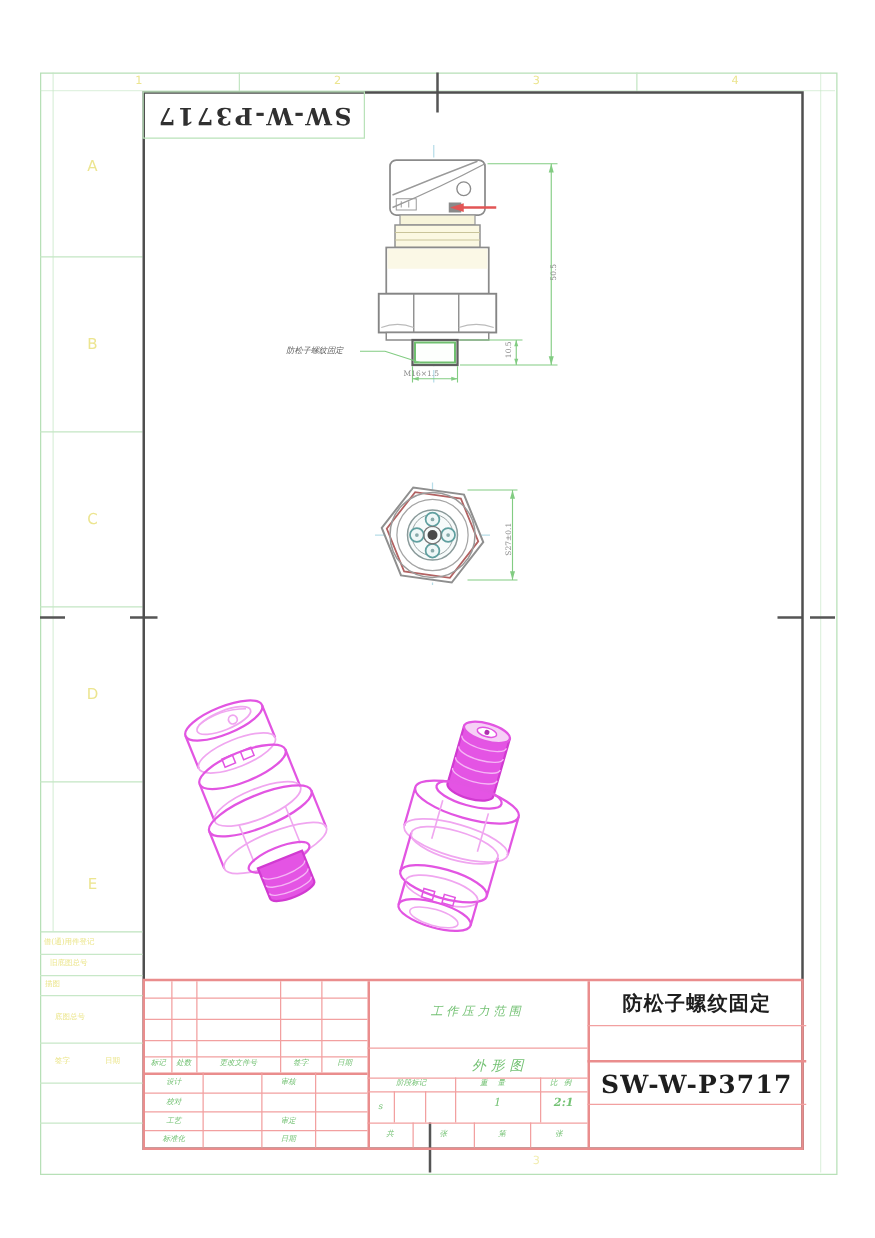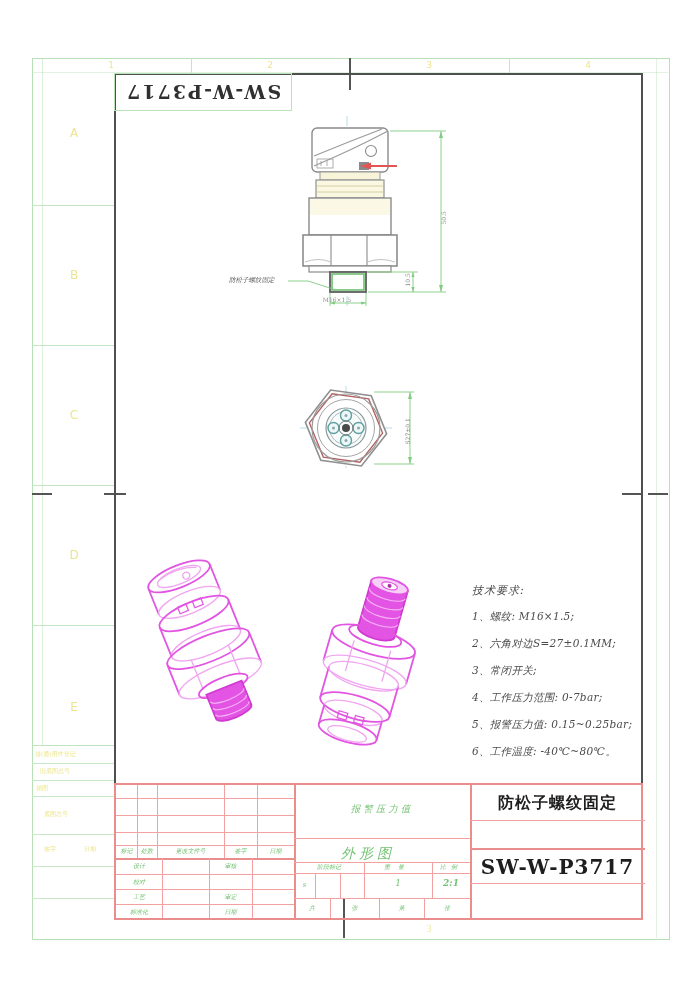--- a/index.html
+++ b/index.html
@@ -230,29 +230,20 @@
       <ellipse cx="0" cy="32" rx="30" ry="10" stroke="#f0a6f0" stroke-width="1.4"></ellipse>
       <rect x="-14" y="34" width="9" height="7" stroke-width="1.2"></rect>
       <rect x="3" y="34" width="9" height="7" stroke-width="1.2"></rect>
       <line x1="-30" y1="32" x2="-30" y2="52"></line>
         <line x1="30" y1="32" x2="30" y2="52"></line>
       <ellipse cx="0" cy="52" rx="30" ry="10"></ellipse>
       <ellipse cx="0" cy="54" rx="20" ry="6.5" stroke="#f0a6f0" stroke-width="1.3"></ellipse>
     </g>
   </svg>
 
-  <div class="abs tech">
-    <div class="t-title">技术要求:</div>
-    <div class="t-line">1、螺纹: M16×1.5;</div>
-    <div class="t-line">2、六角对边S=27±0.1MM;</div>
-    <div class="t-line">3、常闭开关;</div>
-    <div class="t-line">4、工作压力范围: 0-7bar;</div>
-    <div class="t-line">5、报警压力值: 0.15~0.25bar;</div>
-    <div class="t-line">6、工作温度: -40℃~80℃。</div>
-  </div>
 
   <div class="abs tb">
 
     <div class="rlv2" style="left:178px;top:0;height:133px"></div>
     <div class="rlv2" style="left:354px;top:0;height:133px"></div>
 
     <div>
       <div class="rlh" style="left:0;top:13px;width:178px"></div>
       <div class="rlh" style="left:0;top:30px;width:178px"></div>
       <div class="rlh" style="left:0;top:47px;width:178px"></div>
@@ -287,22 +278,22 @@
       <div class="rlh" style="left:178px;top:77px;width:176px"></div>
       <div class="rlh" style="left:178px;top:88px;width:176px"></div>
       <div class="rlh" style="left:178px;top:113px;width:176px"></div>
       <div class="rlv" style="left:248px;top:77px;height:36px"></div>
       <div class="rlv" style="left:316px;top:77px;height:36px"></div>
       <div class="rlv" style="left:199px;top:88px;height:25px"></div>
       <div class="rlv" style="left:224px;top:88px;height:25px"></div>
       <div class="rlv" style="left:214px;top:113px;height:20px"></div>
       <div class="rlv" style="left:263px;top:113px;height:20px"></div>
       <div class="rlv" style="left:308px;top:113px;height:20px"></div>
-      <div class="gt-mid" style="left:178px;top:18px;width:176px;font-size:9.5px;letter-spacing:3px">报警压力值</div>
-      <div class="gt-mid" style="left:164px;top:60px;width:176px;font-size:14px;letter-spacing:4px">外形图</div>
+      <div class="gt-mid" style="left:178px;top:18px;width:176px;font-size:9.5px;letter-spacing:3px">工作压力范围</div>
+      <div class="gt-mid" style="left:196px;top:60px;width:176px;font-size:11px;letter-spacing:4px">外形图</div>
       <div class="gt" style="left:178px;top:78px;width:70px">阶段标记</div>
       <div class="gt" style="left:248px;top:78px;width:68px;letter-spacing:8px">重量</div>
       <div class="gt" style="left:316px;top:78px;width:38px;letter-spacing:5px">比例</div>
       <div class="gt" style="left:178px;top:96px;width:21px;font-size:7px">s</div>
       <div class="gt" style="left:248px;top:94px;width:68px;font-size:9px">1</div>
       <div class="gt" style="left:316px;top:94px;width:38px;font-size:9px;font-weight:bold">2:1</div>
       <div class="gt" style="left:178px;top:119px;width:36px">共</div>
       <div class="gt" style="left:214px;top:119px;width:49px">张</div>
       <div class="gt" style="left:263px;top:119px;width:45px">第</div>
       <div class="gt" style="left:308px;top:119px;width:46px">张</div>

